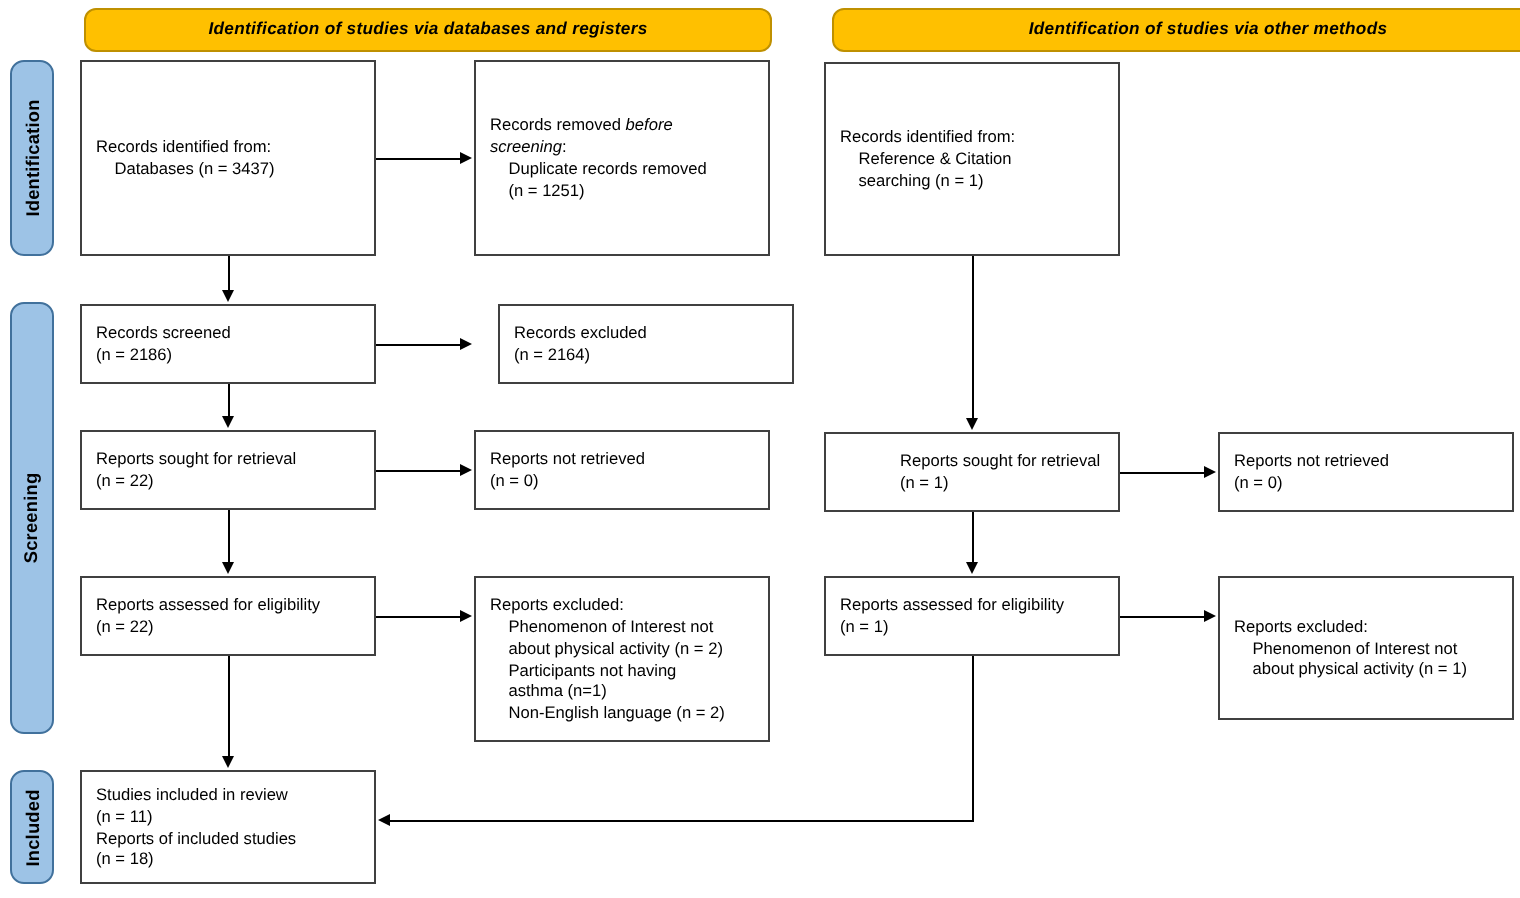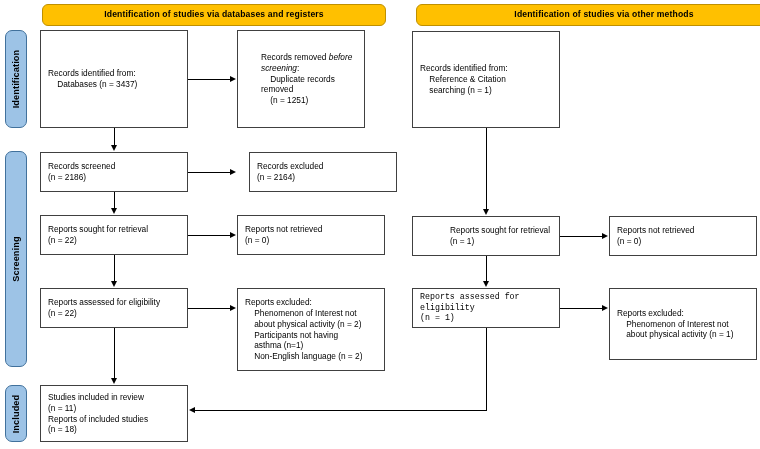--- a/index.html
+++ b/index.html
@@ -26,20 +26,21 @@
     border-radius: 6px;
     color: #000000;
     font-size: 8.6px;
     font-weight: bold;
     display: flex;
     align-items: center;
     justify-content: center;
     text-align: center;
     letter-spacing: 0.15px;
     line-height: 1.1;
+    font-style: italic;
   }
 
   
   .stage-bar {
     background: #9DC3E6;
     border: 1px solid #41719C;
     border-radius: 7px;
     display: flex;
     align-items: center;
     justify-content: center;
@@ -115,21 +116,21 @@
   </div>
   <div class="abs stage-bar" style="left:5px; top:385px; width:22px; height:57px;">
     <span class="stage-bar-label">Included</span>
   </div>
 
   <div class="abs flow-box" style="left:40px; top:30px; width:148px; height:98px;">
     <div class="flow-box-text"><span>Records identified from:</span>
 <span>    Databases (n = 3437)</span></div>
   </div>
 
-  <div class="abs flow-box" style="left:237px; top:30px; width:128px; height:98px;padding-left:16px;">
+  <div class="abs flow-box" style="left:237px; top:30px; width:148px; height:98px;">
     <div class="flow-box-text"><span>Records removed </span><span class="it">before</span>
 <span class="it">screening</span><span>:</span>
 <span>    Duplicate records removed</span>
 <span>    (n = 1251)</span></div>
   </div>
 
   <div class="abs line-h" style="left:188px; top:79px; width:42px;"></div>
   <div class="abs arrow-right" style="left:230px; top:75.5px;"></div>
 
   <div class="abs line-v" style="left:114px; top:128px; height:21px;"></div>
@@ -199,21 +200,21 @@
   </div>
   <div class="abs flow-box" style="left:609px; top:216px; width:148px; height:40px;">
     <div class="flow-box-text"><span>Reports not retrieved</span>
 <span>(n = 0)</span></div>
   </div>
   <div class="abs line-h" style="left:560px; top:236px; width:42px;"></div>
   <div class="abs arrow-right" style="left:602px; top:232.5px;"></div>
   <div class="abs line-v" style="left:486px; top:256px; height:27px;"></div>
   <div class="abs arrow-down" style="left:482.5px; top:281px;"></div>
 
-  <div class="abs flow-box" style="left:412px; top:288px; width:148px; height:40px;font-family:Liberation Mono, monospace;">
+  <div class="abs flow-box" style="left:412px; top:288px; width:148px; height:40px;">
     <div class="flow-box-text"><span>Reports assessed for eligibility</span>
 <span>(n = 1)</span></div>
   </div>
   <div class="abs flow-box" style="left:609px; top:288px; width:148px; height:72px;">
     <div class="flow-box-text"><span>Reports excluded:</span>
 <span>    Phenomenon of Interest not</span>
 <span>    about physical activity (n = 1)</span></div>
   </div>
   <div class="abs line-h" style="left:560px; top:308px; width:42px;"></div>
   <div class="abs arrow-right" style="left:602px; top:304.5px;"></div>

